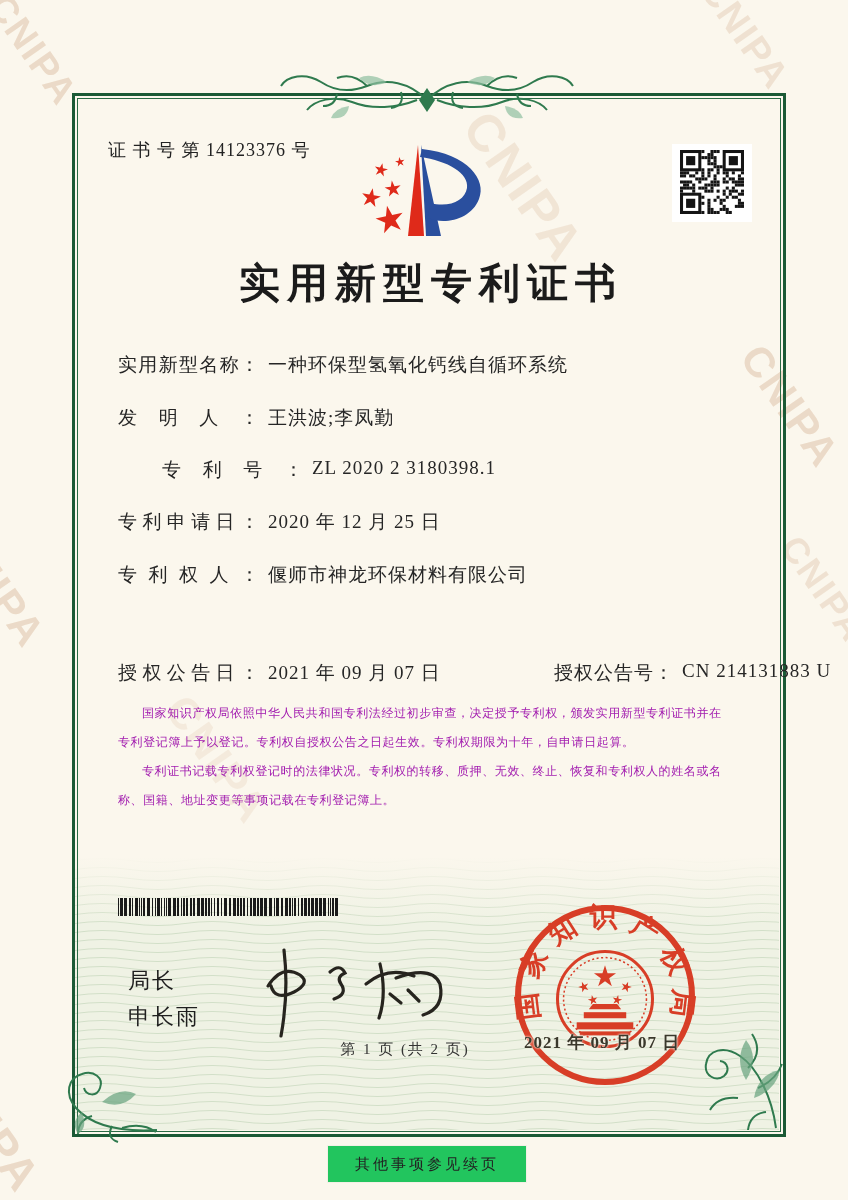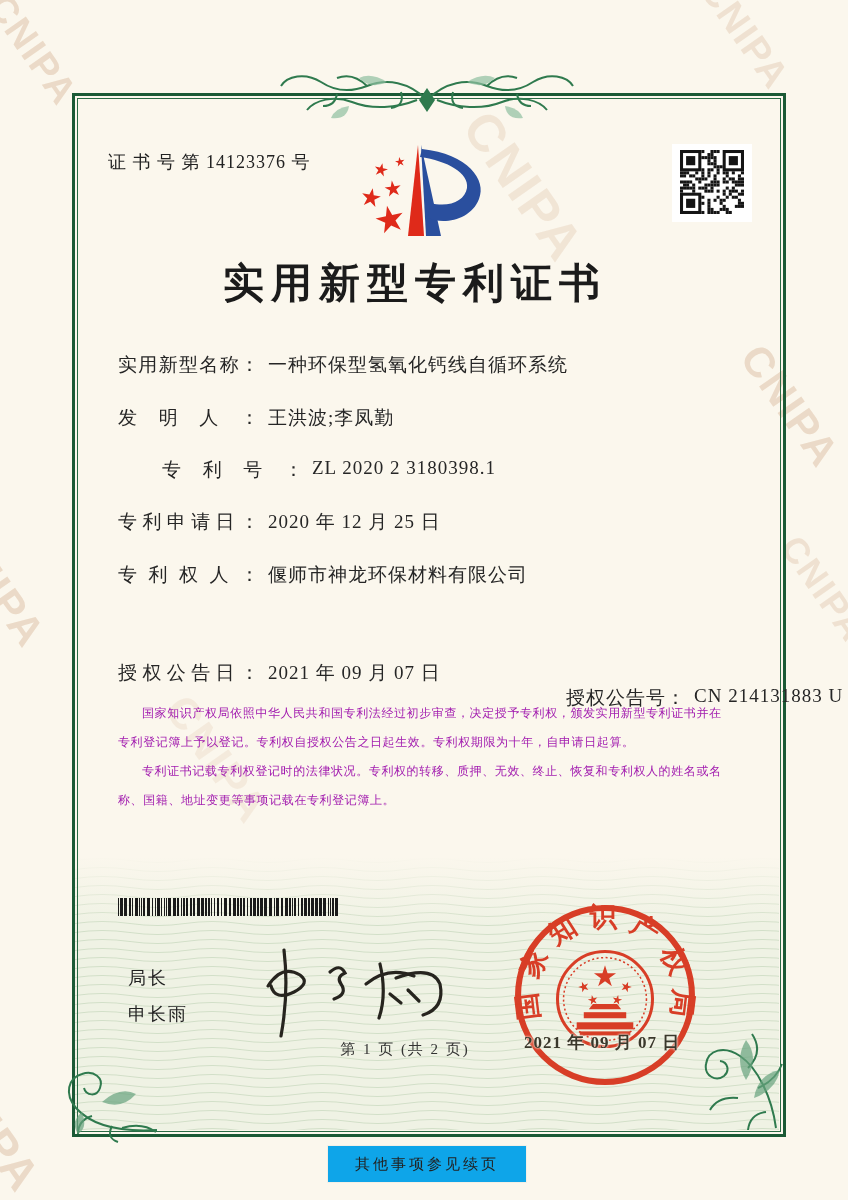--- a/index.html
+++ b/index.html
@@ -12,45 +12,45 @@
   
   .guilloche{position:absolute;left:75px;top:856px;width:704px;height:274px;z-index:0;}
   .guilloche .fade{position:absolute;left:0;top:0;width:100%;height:70px;
       background:linear-gradient(#fbf7ed,rgba(251,247,237,0));}
   
   .frame{position:absolute;left:72px;top:93px;width:708px;height:1038px;
       border:3px solid #1b5a36;z-index:2;pointer-events:none;}
   .frame-inner{position:absolute;left:2px;top:2px;right:2px;bottom:2px;border:1px solid #2a6b45;}
   .orn{position:absolute;z-index:3;pointer-events:none;}
   
-  .cert-no{position:absolute;left:108px;top:150px;z-index:4;font-size:18px;letter-spacing:1px;color:#222;text-align:center;}
+  .cert-no{position:absolute;left:108px;top:138px;z-index:4;font-size:18px;letter-spacing:1px;color:#222;text-align:center;}
   .logo{position:absolute;left:348px;top:140px;z-index:4;}
   .qrbox{position:absolute;left:672px;top:144px;width:80px;height:78px;background:#fff;z-index:4;}
   .qrbox svg{position:absolute;left:8px;top:6px;}
-  .title{position:absolute;left:60px;top:256px;width:710px;z-index:4;text-align:center;
+  .title{position:absolute;left:76px;top:256px;width:710px;z-index:4;text-align:center;
       font-size:41px;font-weight:bold;letter-spacing:7px;color:#1b1b1b;}
   .frow{position:absolute;left:118px;z-index:4;font-size:19px;white-space:nowrap;}
   .flabel{display:inline-block;width:142px;text-align:justify;text-align-last:justify;
       letter-spacing:1px;vertical-align:top;}
   .fvalue{letter-spacing:1px;margin-left:8px;}
-  .grant2{position:absolute;left:448px;top:0;margin-top:25px;}
+  .grant2{position:absolute;left:436px;top:0;}
   .grant2 .flabel{width:auto;letter-spacing:1px;}
   .bodytext{position:absolute;left:118px;top:699px;width:614px;z-index:4;font-size:12px;
       line-height:29px;letter-spacing:.6px;color:#a21caf;}
   .bodytext p{margin:0;text-indent:2em;}
   .barcode{position:absolute;left:118px;top:898px;z-index:4;}
-  .director{position:absolute;left:128px;z-index:4;font-size:18px;color:#1f1f1f;letter-spacing:2px;}
+  .director{position:absolute;left:128px;z-index:4;font-size:22px;color:#1f1f1f;letter-spacing:2px;}
   .sig{position:absolute;left:238px;top:944px;z-index:4;}
   .seal{position:absolute;left:512px;top:902px;z-index:4;opacity:.95;}
   .seal-date{position:absolute;left:524px;top:1031px;z-index:5;font-size:17px;font-weight:600;
       color:#3a382c;letter-spacing:1px;white-space:nowrap;
       text-shadow:0 0 3px #f4f2e6,0 0 2px #f4f2e6;}
   .pagenum{position:absolute;left:72px;top:1040px;width:666px;z-index:4;text-align:center;
       font-size:15px;letter-spacing:2px;color:#333;}
-  .note{position:absolute;left:328px;top:1146px;width:198px;height:36px;z-index:4;background:#0ea5e9;
+  .note{position:absolute;left:328px;top:1146px;width:198px;height:36px;z-index:4;background:#22c55e;
       box-shadow:0 0 0 1px rgba(120,120,100,.06);text-align:center;line-height:36px;
       font-size:15px;letter-spacing:3px;color:#222;}
 </style>
 </head>
 <body>
 
 <div class="page">
 
   <span class="wm" style="left:14px;top:-14px;font-size:38px;">CNIPA</span>
   <span class="wm" style="left:726px;top:-30px;font-size:38px;opacity:.6;">CNIPA</span>

